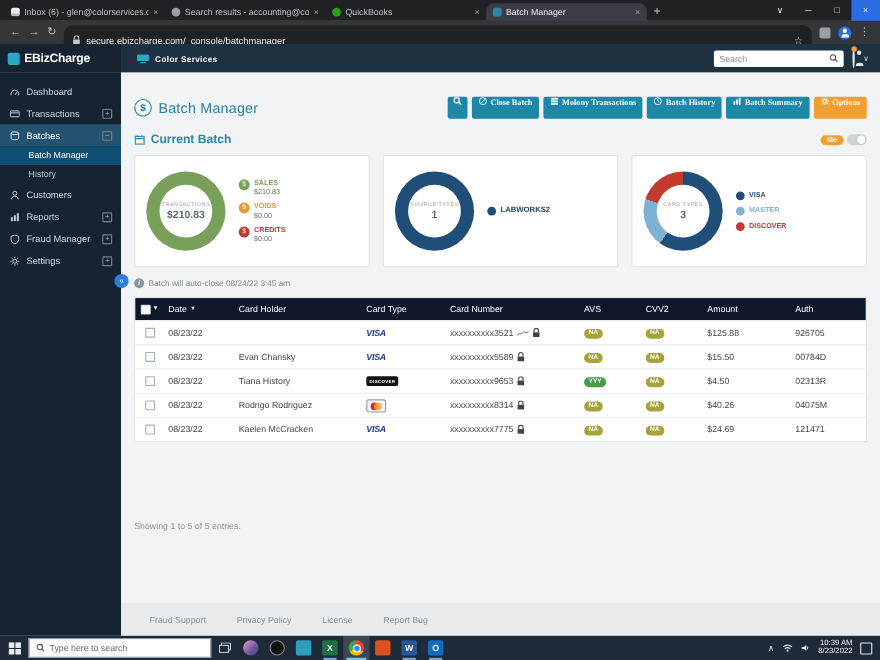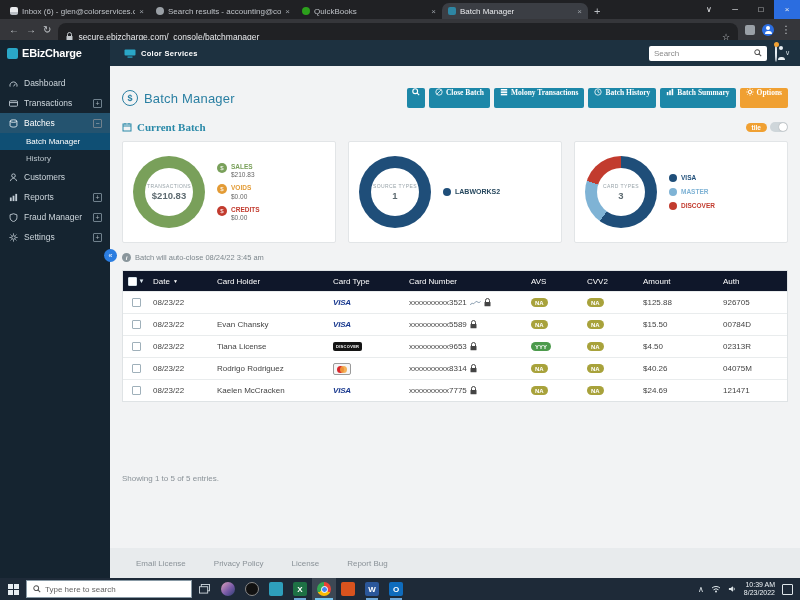--- a/index.html
+++ b/index.html
@@ -60,21 +60,21 @@
 
   .main{flex:1;background:#f2f3f4;display:flex;flex-direction:column;padding:22px 12px 0 12px;min-width:0;overflow:hidden;}
   .title-row{display:flex;align-items:center;flex:none;}
   .pg-ico{width:16px;height:16px;border:1.5px solid #2a7fa2;border-radius:50%;color:#2a7fa2;font-size:9px;font-weight:bold;display:flex;align-items:center;justify-content:center;flex:none;}
   .pg-title{color:#2a7fa2;font-size:13px;margin-left:6px;letter-spacing:.2px;}
   .actions{margin-left:auto;display:flex;gap:4px;}
   .act-btn{display:flex;gap:3px;background:#1d87a8;color:#fff;border:0;border-radius:2px;height:20px;padding:0 6px;font-size:7.5px;font-weight:bold;font-family:Liberation Serif, serif;cursor:pointer;}
   .icon-only{width:18px;padding:0;justify-content:center;}
 
   .section-row{display:flex;align-items:center;margin-top:13px;flex:none;}
-  .sec-title{color:#2a89a8;font-size:11px;font-weight:bold;margin-left:5px;font-family:Liberation Serif, serif;}
+  .sec-title{color:#2a89a8;font-size:11px;font-weight:bold;margin-left:5px;}
   .tile-wrap{margin-left:auto;display:flex;align-items:center;gap:3px;}
   .tile-pill{background:#f0a032;color:#fff;font-size:6.5px;font-weight:bold;padding:1px 6px;border-radius:6px;}
   .toggle{width:18px;height:10px;background:#cfd6da;border-radius:5px;position:relative;}
   .toggle::after{content:"";position:absolute;right:1px;top:1px;width:8px;height:8px;background:#fff;border-radius:50%;box-shadow:0 0 1px #777;}
 
   .cards{display:flex;gap:12px;margin-top:8px;flex:none;}
   .card{flex:1;background:#fff;border:1px solid #e2e5e7;border-radius:2px;height:102px;display:flex;align-items:center;padding:0 10px;gap:12px;}
   .donut{width:72px;height:72px;border-radius:50%;position:relative;flex:none;background:#ddd;}
   .hole{position:absolute;inset:12px;background:#fff;border-radius:50%;display:flex;flex-direction:column;align-items:center;justify-content:center;gap:1px;}
   .d-cap{font-size:5px;color:#98a3a9;letter-spacing:.4px;white-space:nowrap;}
@@ -533,21 +533,21 @@
           <span class="cv"><span class="badge" style="background: rgb(168, 162, 59);">NA</span></span>
           <span class="cm">$15.50</span>
           <span class="cu">00784D</span>
         </div>
 
         <div class="trow">
           <span class="cc">
               <span class="cb"></span>
             </span>
           <span class="cd">08/23/22</span>
-          <span class="ch">Tiana License</span>
+          <span class="ch">Tiana History</span>
           <span class="ct">
               <span class="cardlogo" data-card="discover">DISCOVER</span>
             </span>
           <span class="cn">
               <span>xxxxxxxxxx9653</span>
               <svg width="7" height="9" viewBox="0 0 7 9">
                 <path d="M1.5 4V2.5a2 2 0 014 0V4" fill="none" stroke="#444"></path>
                 <rect x="0.5" y="4" width="6" height="4.3" rx="0.6" fill="#444"></rect>
               </svg>
             </span>
@@ -598,21 +598,21 @@
           <span class="ca"><span class="badge" style="background: rgb(168, 162, 59);">NA</span></span>
           <span class="cv"><span class="badge" style="background: rgb(168, 162, 59);">NA</span></span>
           <span class="cm">$24.69</span>
           <span class="cu">121471</span>
         </div>
       </div>
 
       <div class="showing">Showing 1 to 5 of 5 entries.</div>
 
       <div class="main-footer">
-        <span>Email License</span>
+        <span>Fraud Support</span>
         <span>Privacy Policy</span>
         <span>License</span>
         <span>Report Bug</span>
       </div>
     </div>
   </div>
 
   <div class="taskbar">
     <div class="start">
       <span class="winlogo">

